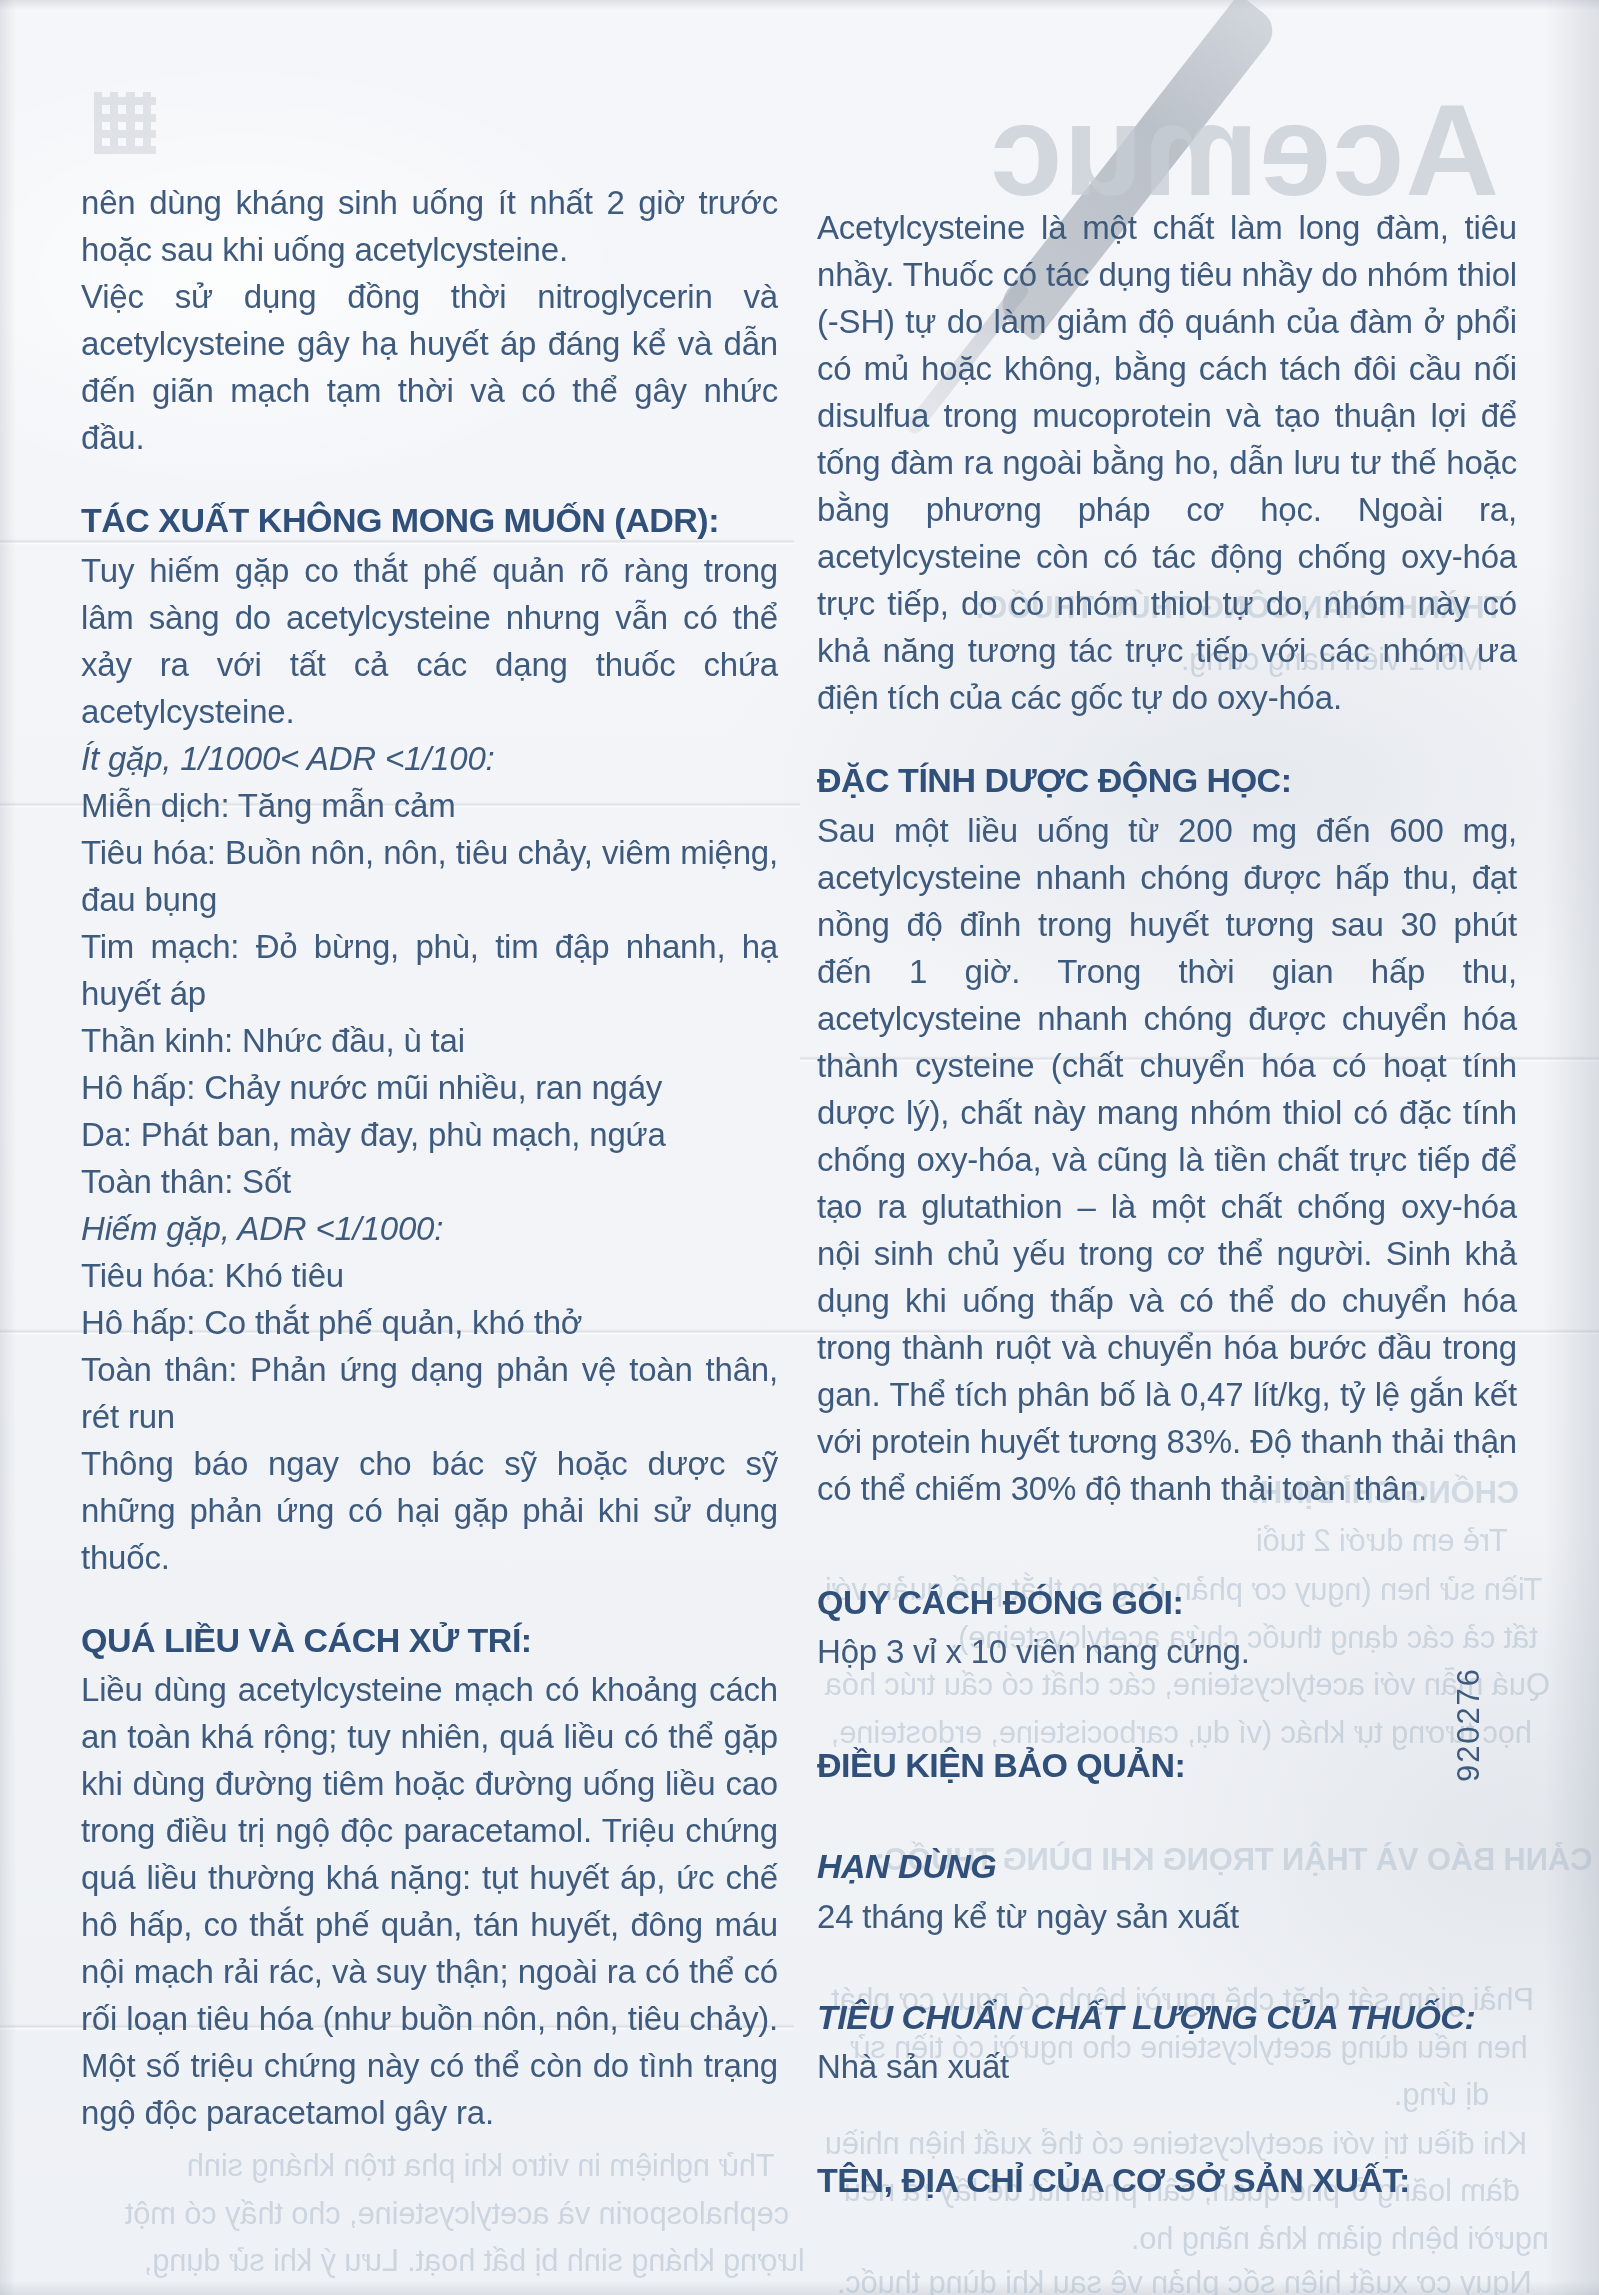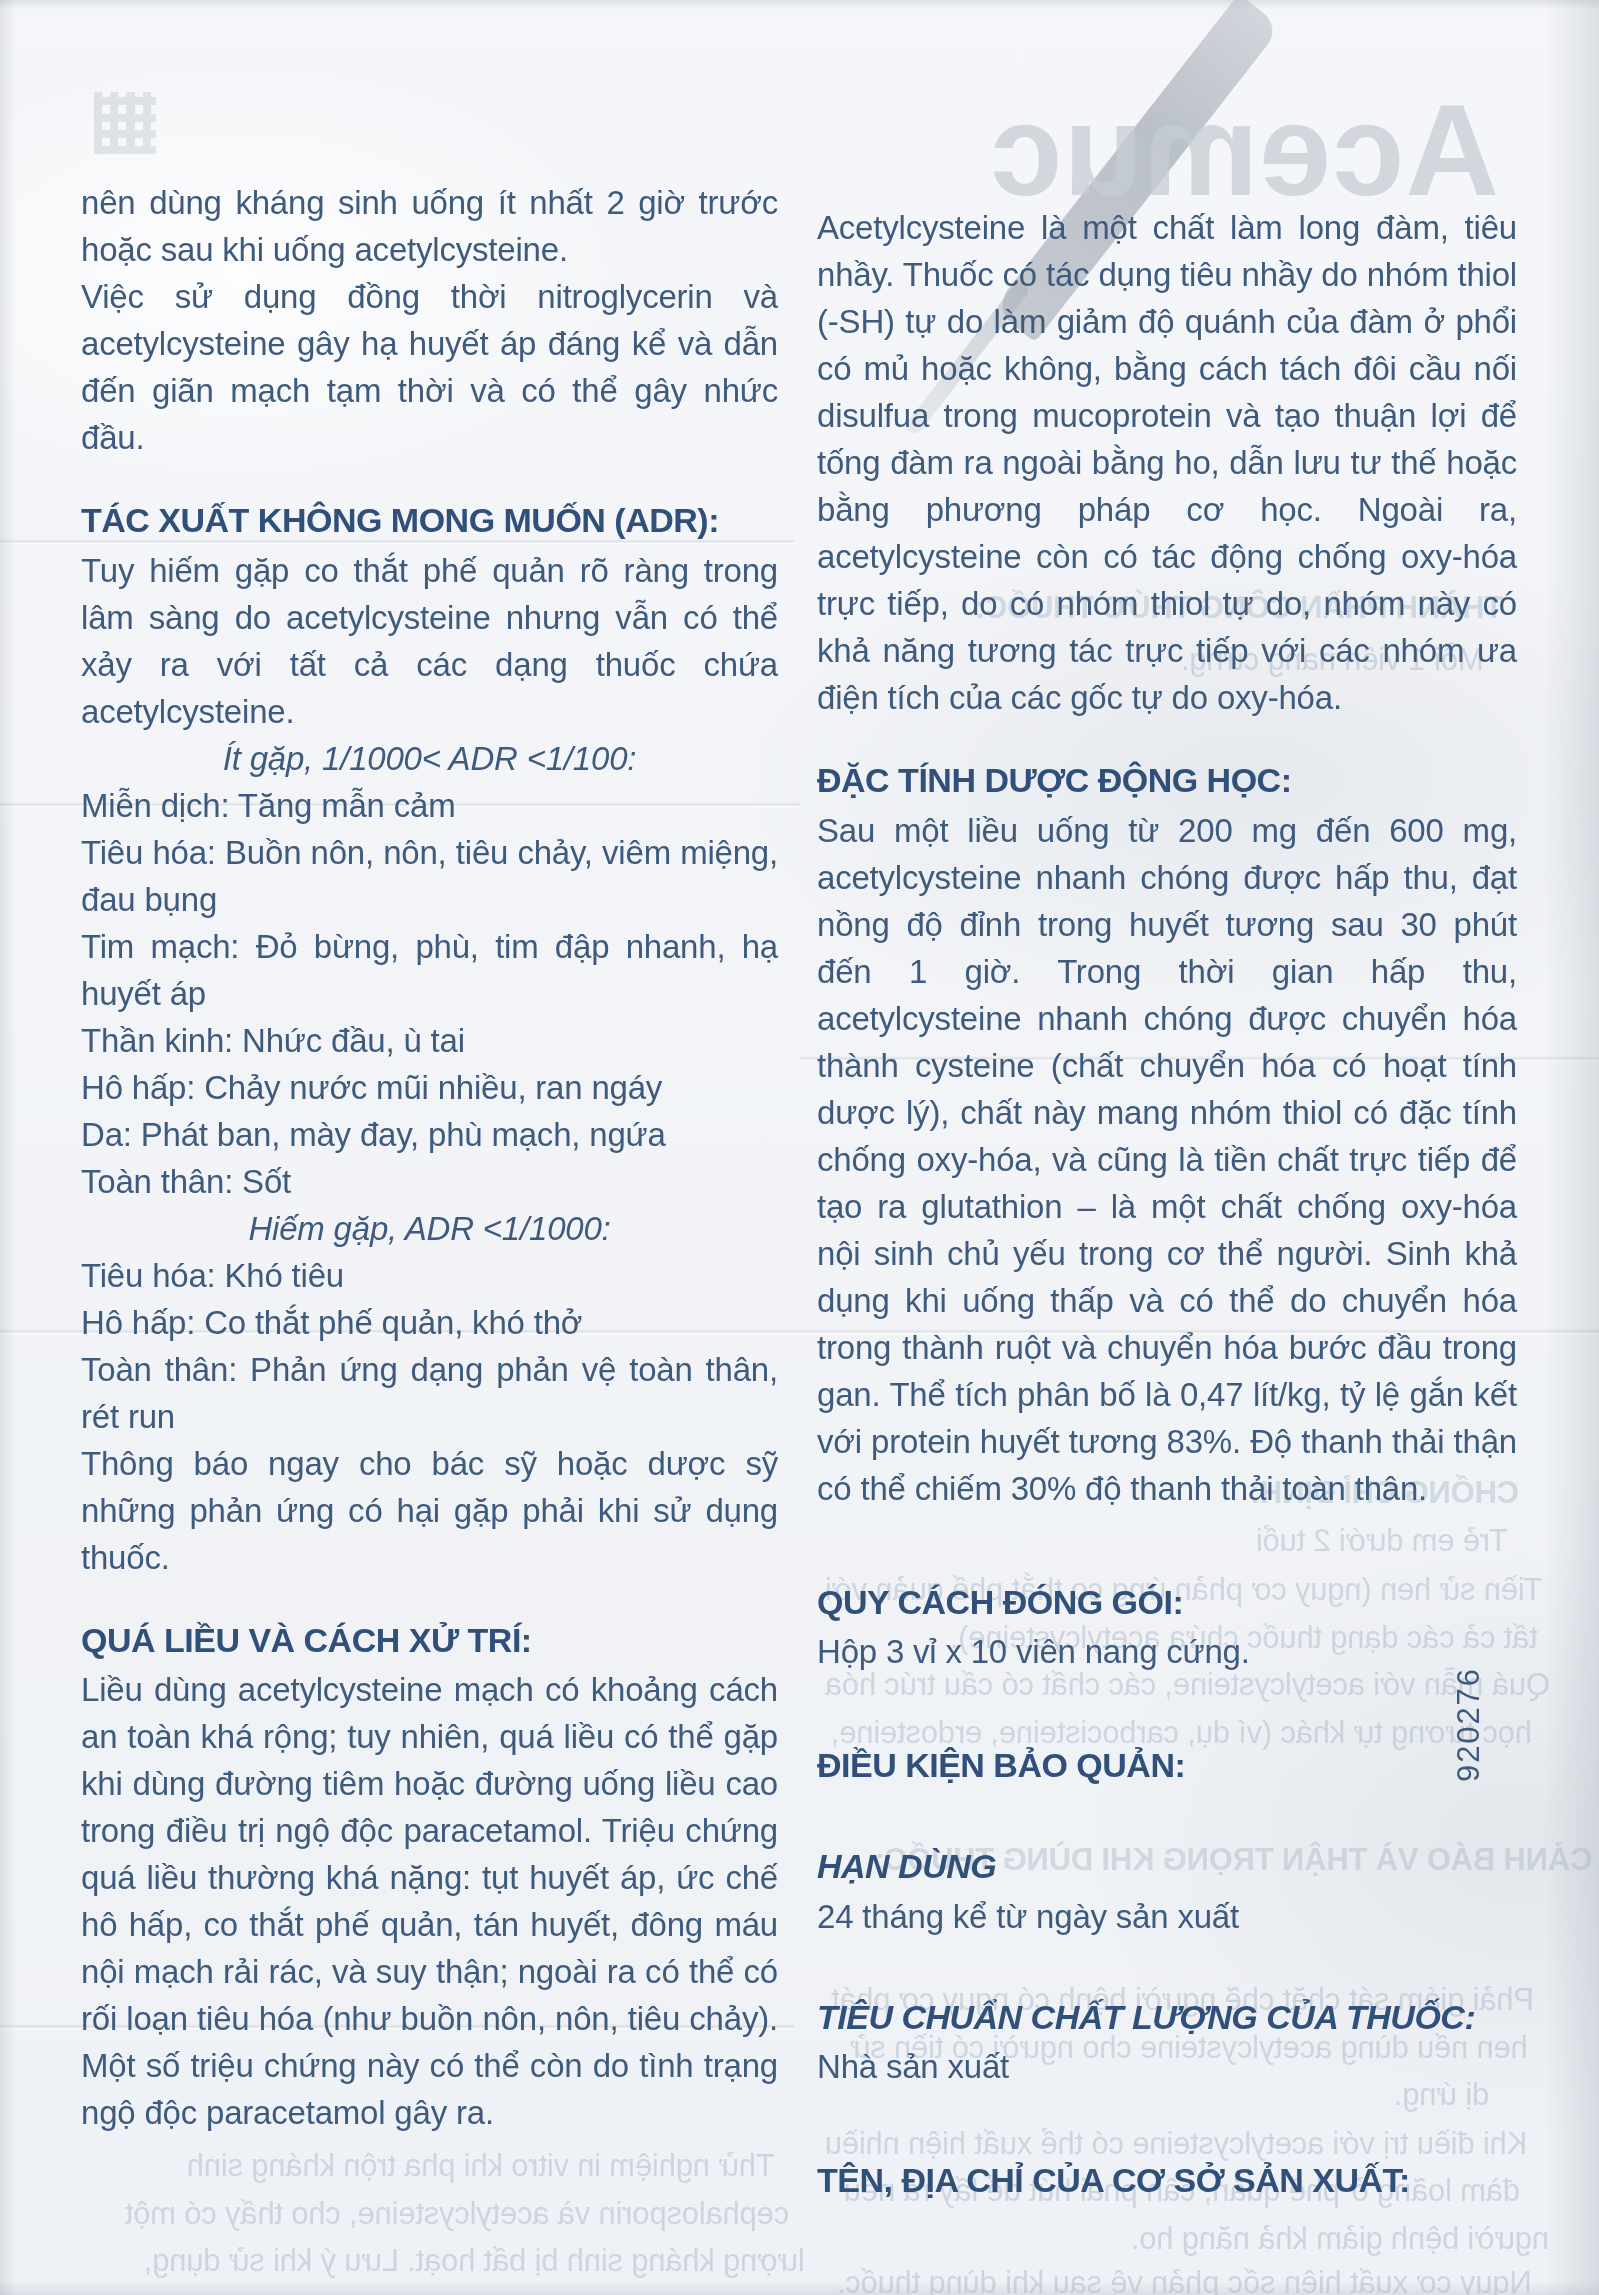--- a/index.html
+++ b/index.html
@@ -58,21 +58,21 @@
     background:
       repeating-linear-gradient(90deg,#8d99a6 0 8.1px,rgba(0,0,0,0) 8.1px 16.2px),
       repeating-linear-gradient(0deg,#8d99a6 0 8.1px,rgba(0,0,0,0) 8.1px 16.2px);
   }
 
   
   .col{position:absolute;z-index:2;color:#3e5a7d;font-size:33px;line-height:47px;letter-spacing:-0.2px;}
   .col-left{left:81px;top:179px;width:697px;}
   .col-right{left:817px;top:204px;width:700px;}
   .p{margin:0;text-align:justify;}
-  .it{font-style:italic;text-align:center;}
+  .it{font-style:italic;text-align:left;}
   .h{
     margin:36px 0 2.5px 0;
     font-weight:bold;color:#30507a;letter-spacing:-0.5px;
     text-align:left;font-size:34px;
   }
   .gap-lg{margin-top:67px;}
   .gap-md{margin-top:54px;font-style:italic;}
 
   .vertical-code{
     position:absolute;z-index:2;left:1451px;top:1782px;

